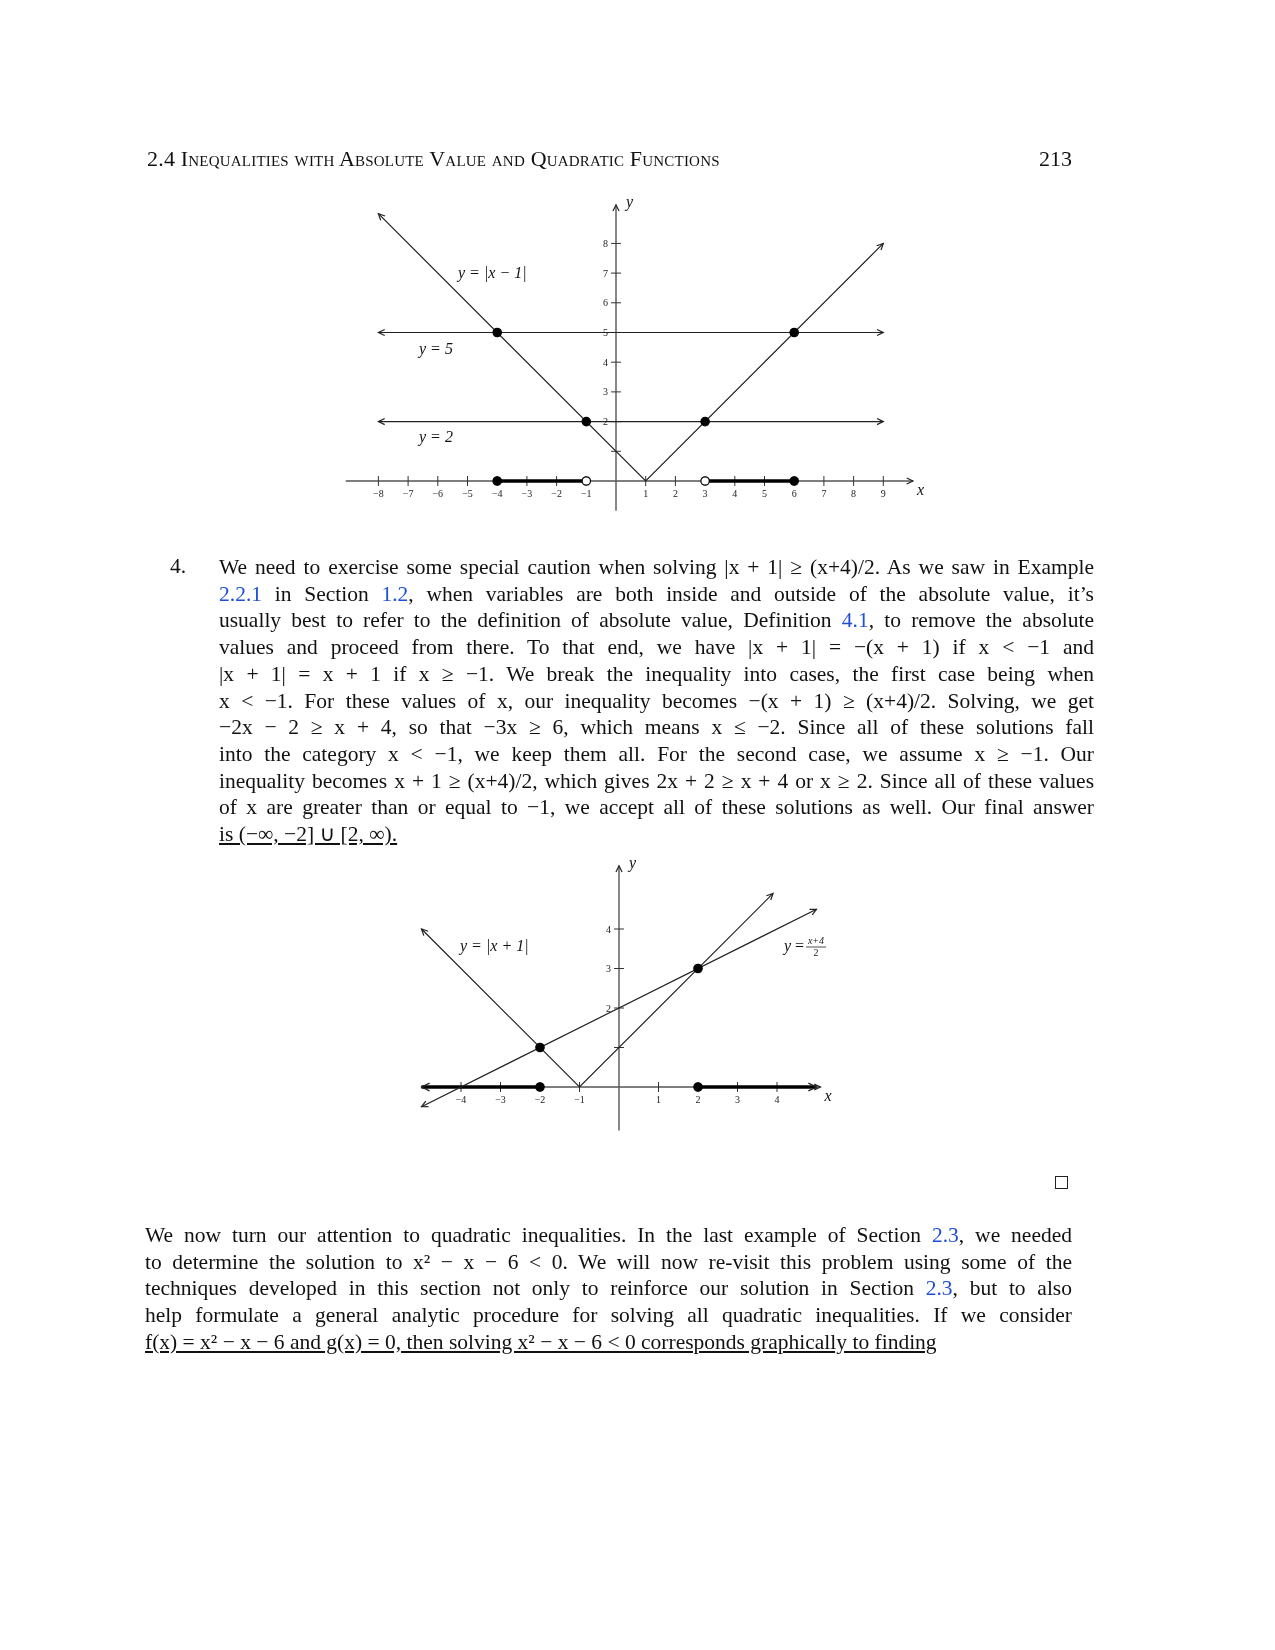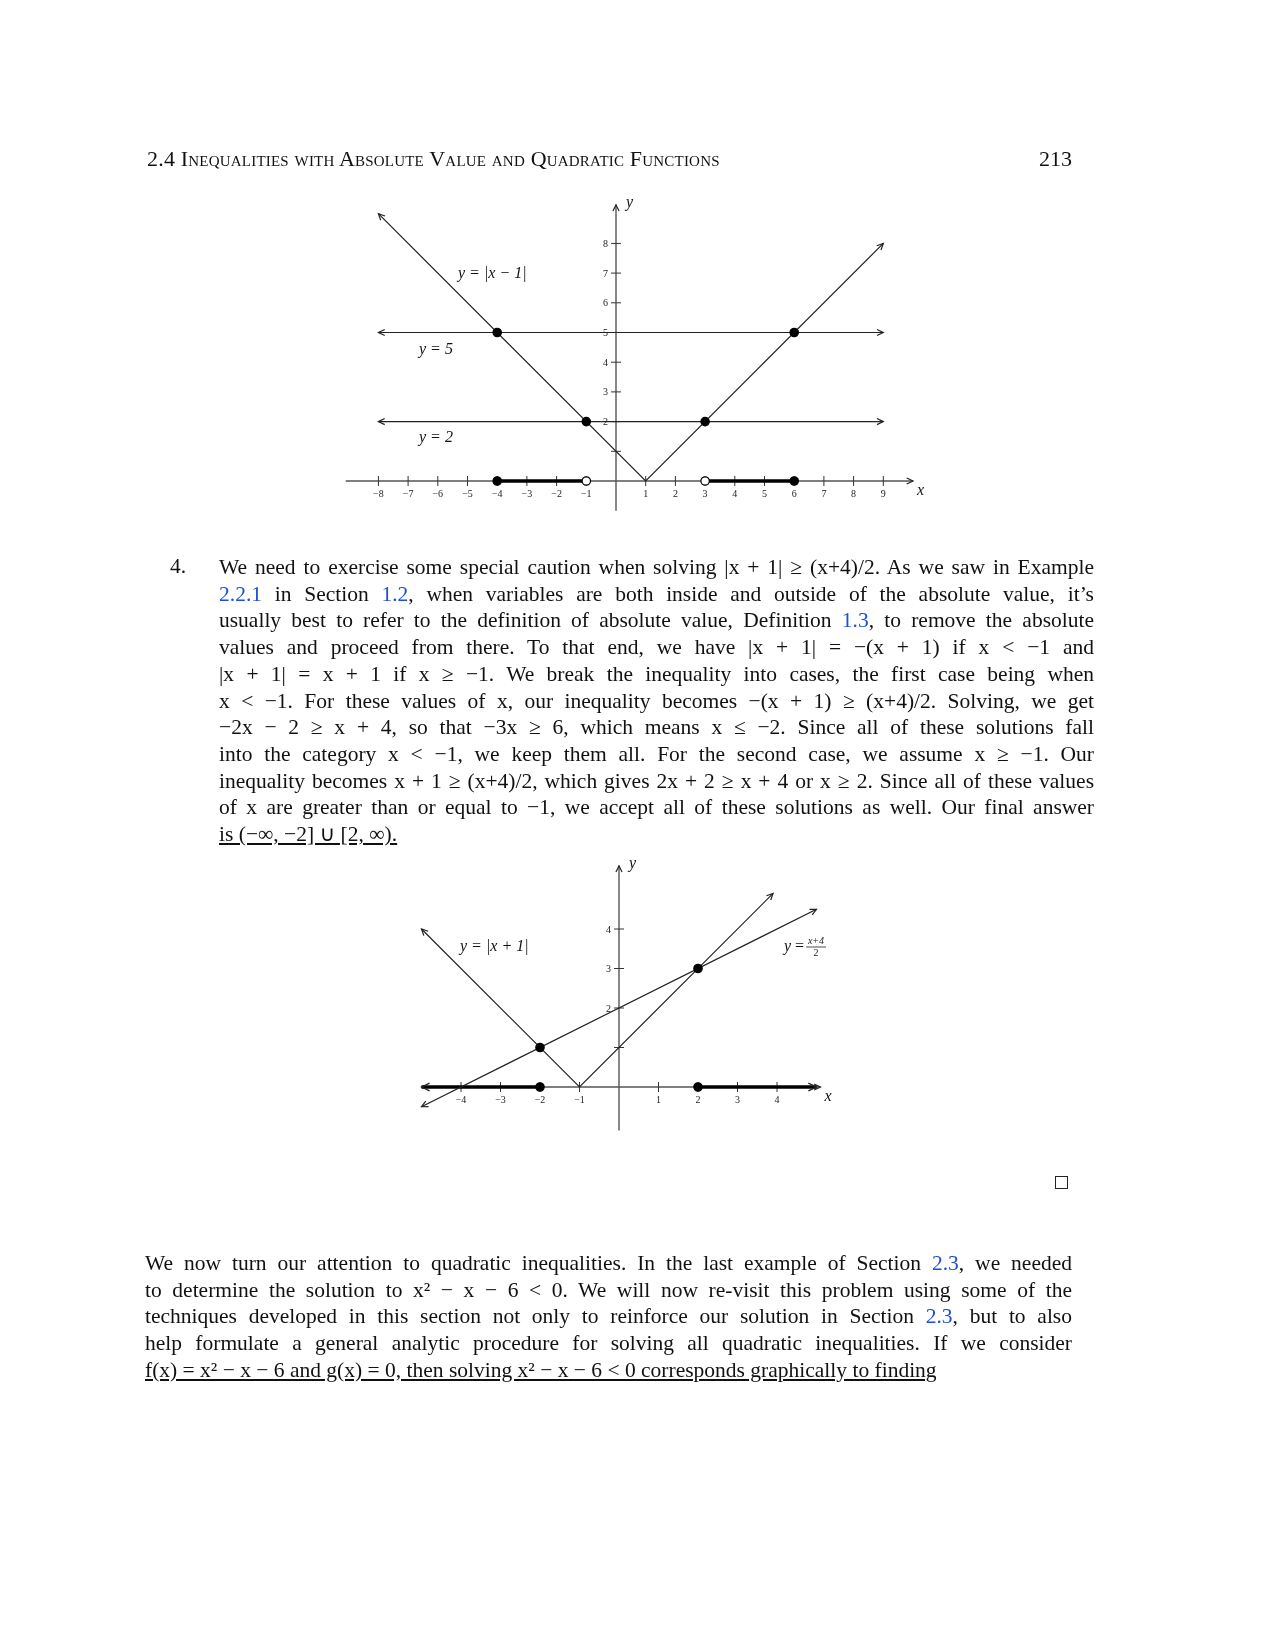--- a/index.html
+++ b/index.html
@@ -112,21 +112,21 @@
       <circle cx="256.3" cy="281" r="4.2" fill="#fff" stroke="#000" stroke-width="1.2"></circle>
       <circle cx="375.1" cy="281" r="4.2" fill="#fff" stroke="#000" stroke-width="1.2"></circle>
       <circle cx="464.2" cy="281" r="4.2" fill="#000" stroke="#000" stroke-width="1.2"></circle>
     </svg>
 </div>
 
 <div class="item-num" style="left:170px; top:554px;">4.</div>
 <div class="para" id="item4" style="left:187px; top:554px; width:875px;margin-left:32px;">
     <span class="line">We need to exercise some special caution when solving |x + 1| ≥ (x+4)/2. As we saw in Example</span>
     <span class="line"><span class="link">2.2.1</span> in Section <span class="link">1.2</span>, when variables are both inside and outside of the absolute value, it’s</span>
-    <span class="line">usually best to refer to the definition of absolute value, Definition <span class="link">1.3</span>, to remove the absolute</span>
+    <span class="line">usually best to refer to the definition of absolute value, Definition <span class="link">4.1</span>, to remove the absolute</span>
     <span class="line">values and proceed from there. To that end, we have |x + 1| = −(x + 1) if x &lt; −1 and</span>
     <span class="line">|x + 1| = x + 1 if x ≥ −1. We break the inequality into cases, the first case being when</span>
     <span class="line">x &lt; −1. For these values of x, our inequality becomes −(x + 1) ≥ (x+4)/2. Solving, we get</span>
     <span class="line">−2x − 2 ≥ x + 4, so that −3x ≥ 6, which means x ≤ −2. Since all of these solutions fall</span>
     <span class="line">into the category x &lt; −1, we keep them all. For the second case, we assume x ≥ −1. Our</span>
     <span class="line">inequality becomes x + 1 ≥ (x+4)/2, which gives 2x + 2 ≥ x + 4 or x ≥ 2. Since all of these values</span>
     <span class="line">of x are greater than or equal to −1, we accept all of these solutions as well. Our final answer</span>
     <span class="line last">is (−∞, −2] ∪ [2, ∞).</span>
   </div>
 
@@ -179,19 +179,19 @@
       <text x="416" y="80" class="tick-label" text-anchor="middle">2</text>
       <circle cx="140" cy="171.5" r="4.2" fill="#000" stroke="#000" stroke-width="1.2"></circle>
       <circle cx="298" cy="92.5" r="4.2" fill="#000" stroke="#000" stroke-width="1.2"></circle>
       <circle cx="140" cy="211" r="4.2" fill="#000" stroke="#000" stroke-width="1.2"></circle>
       <circle cx="298" cy="211" r="4.2" fill="#000" stroke="#000" stroke-width="1.2"></circle>
     </svg>
 </div>
 
 <div class="qed"></div>
 
-<div class="para" id="closing" style="left:145px; top:1222px; width:927px;margin-top:28px;">
+<div class="para" id="closing" style="left:145px; top:1222px; width:927px;">
     <span class="line">We now turn our attention to quadratic inequalities. In the last example of Section <span class="link">2.3</span>, we needed</span>
     <span class="line">to determine the solution to x² − x − 6 &lt; 0. We will now re-visit this problem using some of the</span>
     <span class="line">techniques developed in this section not only to reinforce our solution in Section <span class="link">2.3</span>, but to also</span>
     <span class="line">help formulate a general analytic procedure for solving all quadratic inequalities. If we consider</span>
     <span class="line last">f(x) = x² − x − 6 and g(x) = 0, then solving x² − x − 6 &lt; 0 corresponds graphically to finding</span>
   </div>
 
 </body></html>

